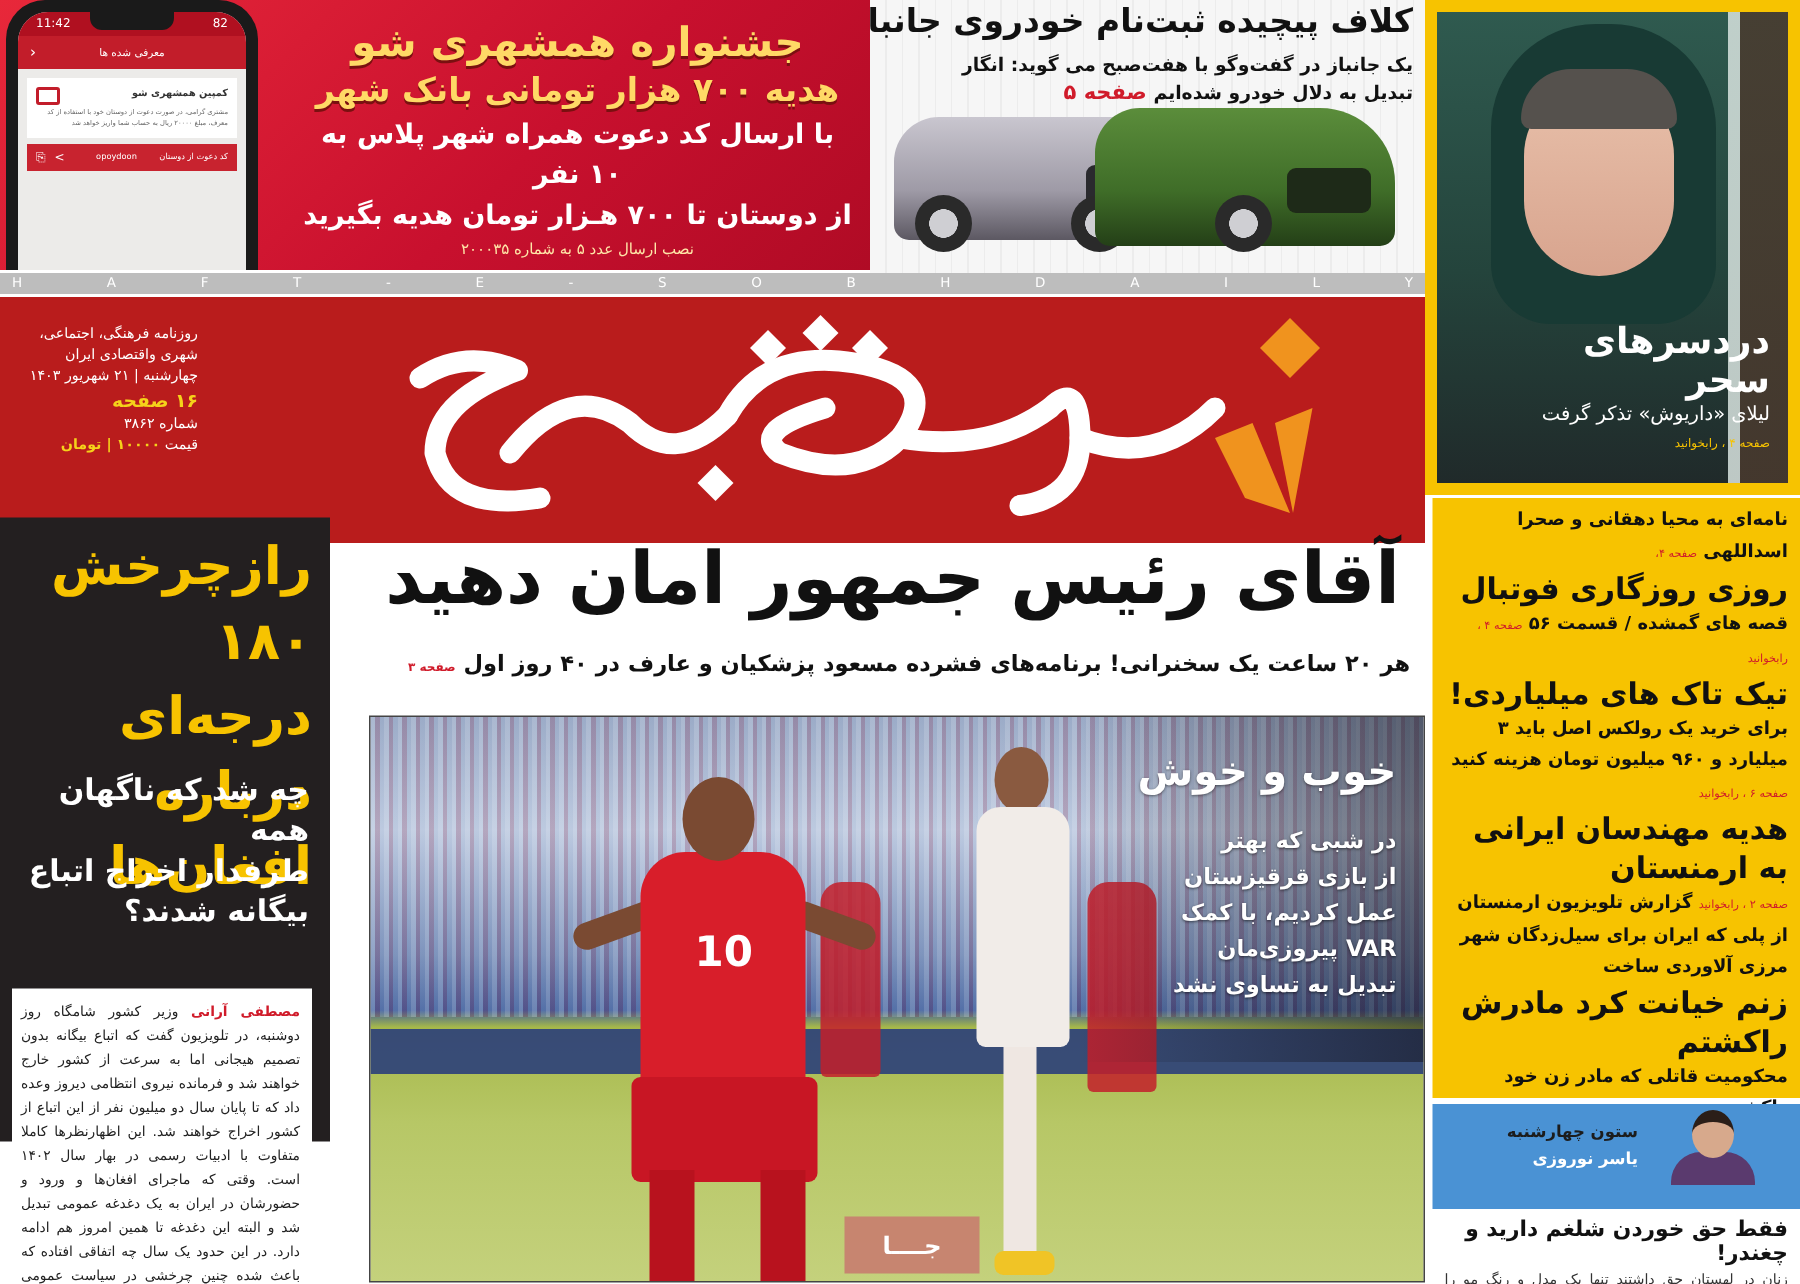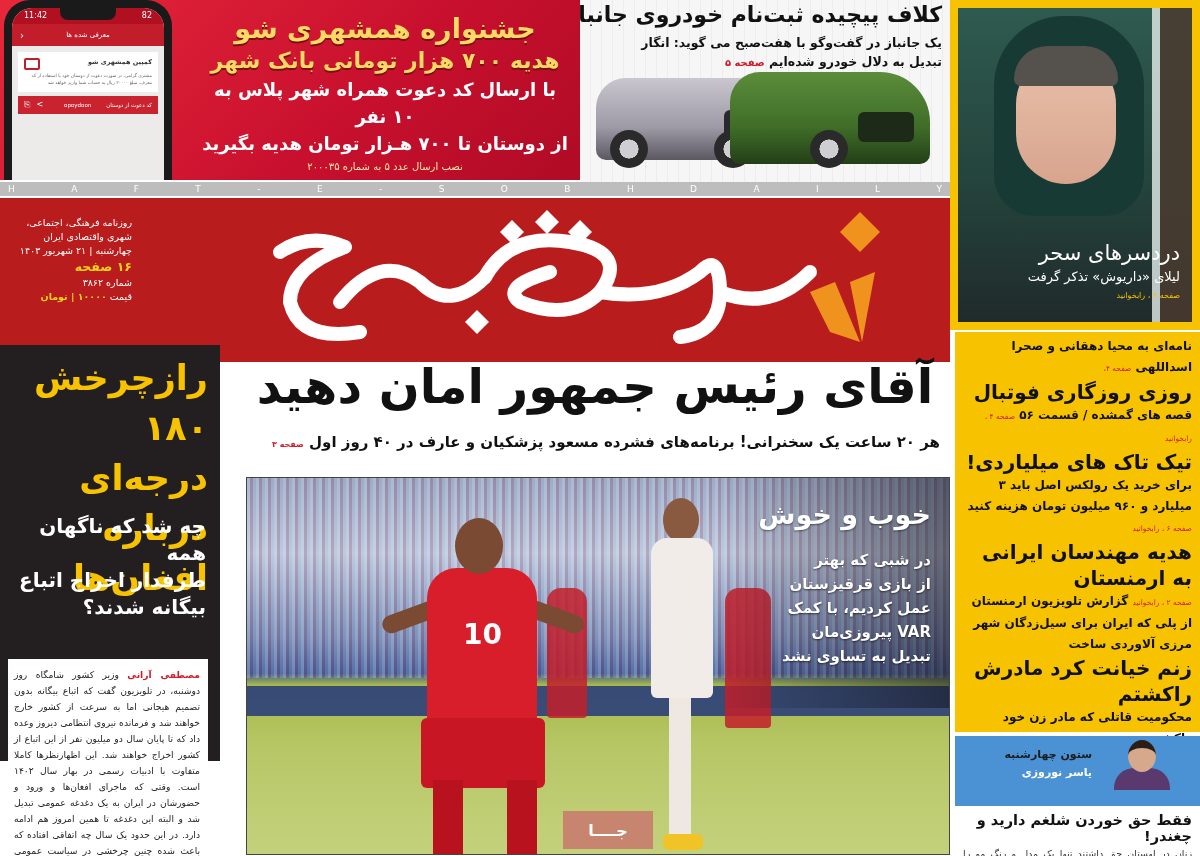--- a/index.html
+++ b/index.html
@@ -26,37 +26,37 @@
   #ad .t1 { font-family: "DejaVu Sans", sans-serif; font-weight: bold; font-size: 27px; color: #ffd966; text-shadow: 0 2px 0 #7a1010; line-height: 34px; }
   #ad .t2 { font-weight: bold; font-size: 22px; color: #ffd966; text-shadow: 0 2px 0 #7a1010; line-height: 30px; }
   #ad .t3 { font-weight: bold; font-size: 18px; color: #ffffff; line-height: 27px; }
   #ad .t4 { font-size: 10px; color: #ffe7a8; margin-top: 4px; }
 
   
   #car { left: 580px; top: 0; width: 370px; height: 182px; background: #fff; overflow: hidden; }
   #car .bg { position: absolute; inset: 0; background: repeating-linear-gradient(90deg, #f6f6f6 0 10px, #ececec 10px 11px); }
   #car .title { position: absolute; right: 8px; top: 2px; font-weight: bold; font-size: 22px; color: #111; white-space: nowrap; }
   #car .sub { position: absolute; right: 8px; top: 33px; width: 330px; font-size: 12.5px; color: #111; line-height: 19px; font-weight: bold; }
-  #car .sub .pg { color: #d01b2a; font-size: 10px; }
+  #car .sub .pg { color: #d01b2a; font-size: 14px; }
   .car-shape { position: absolute; border-radius: 30px 50px 10px 10px; }
   #car .car1 { left: 16px; top: 78px; width: 205px; height: 82px; background: linear-gradient(180deg, #c9c6cf 0%, #9e9aa6 60%, #5c5862 100%); }
   #car .car1 .grille { position: absolute; left: 128px; top: 32px; width: 64px; height: 34px; background: #2a2a2e; border-radius: 6px; }
   #car .car2 { left: 150px; top: 72px; width: 200px; height: 92px; background: linear-gradient(180deg, #5b8d3b 0%, #3f6d28 60%, #243f17 100%); }
   #car .car2 .grille { position: absolute; left: 128px; top: 40px; width: 56px; height: 30px; background: #1e2a18; border-radius: 6px; }
   .wheel { position: absolute; width: 38px; height: 38px; border-radius: 50%; background: radial-gradient(circle, #cfcfd3 0 35%, #2a2a2a 36% 100%); }
 
   
   #rbox { left: 950px; top: 0; width: 250px; height: 330px; background: #f7c300; padding: 8px; }
   #rbox .photo { width: 100%; height: 100%; background: linear-gradient(180deg, #2f5a4f 0%, #24443c 55%, #202a2a 100%); position: relative; overflow: hidden; }
   #rbox .head { position: absolute; left: 36px; top: 8px; width: 150px; height: 200px; border-radius: 70px 70px 40px 40px; background: #183a34; }
   #rbox .face { position: absolute; left: 58px; top: 46px; width: 100px; height: 130px; border-radius: 50px 50px 50px 50px; background: linear-gradient(180deg, #e8c0aa 0%, #d8a48e 100%); }
   #rbox .hair { position: absolute; left: 56px; top: 38px; width: 104px; height: 40px; border-radius: 50px 50px 10px 10px; background: #55514d; }
   #rbox .curtain { position: absolute; right: 0; top: 0; width: 40px; height: 100%; background: linear-gradient(90deg, #d9e4e0 0 20%, #4a3a2e 20% 100%); opacity: 0.85; }
   #rbox .cap { position: absolute; left: 0; right: 0; bottom: 18px; text-align: center; padding-right: 12px; }
-  #rbox .cap .h { font-weight: normal; font-size: 21px; color: #fff; line-height: 26px; text-align: right; padding-left: 44px; }
+  #rbox .cap .h { font-weight: bold; font-size: 24px; color: #fff; line-height: 26px; text-align: right; padding-left: 44px; }
   #rbox .cap .s { font-size: 13px; color: #fff; line-height: 22px; text-align: right; }
   #rbox .cap .p { font-size: 8px; color: #f7c300; text-align: right; line-height: 16px; }
 
   
   #strip { left: 0; top: 182px; width: 950px; height: 14px; background: #bdbdbd; display: flex; justify-content: space-between; align-items: center; padding: 0 8px; direction: ltr; }
   #strip span { color: #fff; font-size: 9px; font-family: "DejaVu Sans", sans-serif; }
 
   
   #mast { left: 0; top: 198px; width: 950px; height: 164px; background: #b91c1c; }
   #mast .info { position: absolute; left: 12px; top: 18px; width: 120px; direction: rtl; text-align: right; color: #fff; font-size: 9.5px; line-height: 14px; }

